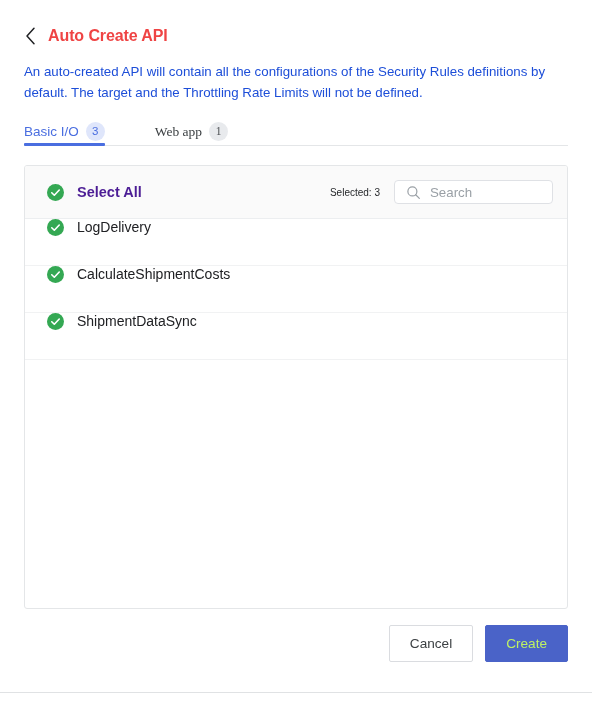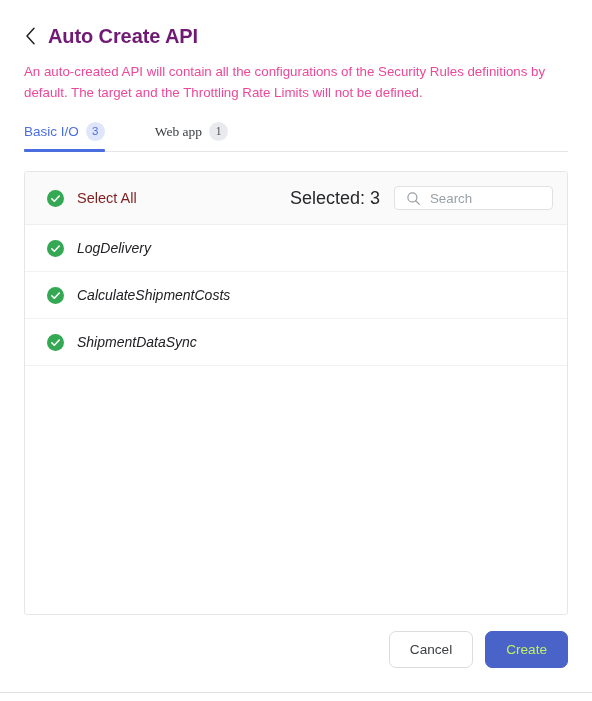--- a/index.html
+++ b/index.html
@@ -33,53 +33,53 @@
     height: 20px;
     flex: 0 0 auto;
     display: flex;
     align-items: center;
     justify-content: center;
     cursor: pointer;
     color: #202124;
   }
   .back-chevron svg { display: block; }
   .page-title {
-    font-size: 20px;
+    font-size: 16px;
     font-weight: bold;
     letter-spacing: -0.1px;
-    color: #701a75;
+    color: #ef4444;
     line-height: 1.2;
     white-space: nowrap;
   }
   .page-desc {
     margin-top: 11px;
     font-size: 13.3px;
     line-height: 21px;
-    color: #ec4899;
+    color: #1d4ed8;
     max-width: 548px;
   }
 
   
   .tabs-wrap {
     margin-top: 19px;
     padding: 0 24px;
     position: relative;
   }
   .tabs {
     display: flex;
     align-items: flex-end;
     gap: 0;
     position: relative;
     border-bottom: 1px solid #e4e6e8;
   }
   .tab {
     display: flex;
     align-items: center;
     gap: 7px;
-    padding: 0 0 10px 0;
+    padding: 0 0 4px 0;
     margin-right: 50px;
     font-size: 13.5px;
     color: #3c4043;
     cursor: pointer;
     position: relative;
     background: none;
     border: none;
     font-family: inherit;
     text-align: center;
   }
@@ -134,31 +134,31 @@
     flex: 0 0 auto;
   }
   .select-all {
     display: flex;
     align-items: center;
     gap: 13px;
     cursor: pointer;
   }
   .select-all-label {
     font-size: 14.5px;
-    font-weight: normal;
-    color: #7f1d1d;
+    font-weight: bold;
+    color: #4c1d95;
   }
   .header-right {
     margin-left: auto;
     display: flex;
     align-items: center;
     gap: 14px;
   }
   .selected-count {
-    font-size: 18px;
+    font-size: 10px;
     color: #26282b;
     white-space: nowrap;
   }
   .search-box {
     width: 159px;
     height: 24px;
     border: 1px solid #dfe1e5;
     border-radius: 4px;
     background: #fff;
     display: flex;
@@ -176,27 +176,25 @@
     color: #202124;
     width: 100%;
     padding: 0;
   }
   .search-input::placeholder { color: #9aa0a6; }
 
   
   .list { flex: 1 1 auto; }
   .list-item {
     display: flex;
-    align-items: center;
     gap: 13px;
     height: 47px;
     padding: 0 22px;
     border-bottom: 1px solid #f1f2f3;
     cursor: pointer;
-    font-style: italic;
   }
   .list-item-label {
     font-size: 14px;
     color: #202124;
   }
   .list-empty { flex: 1 1 auto; }
 
   
   .check-icon {
     width: 17px;
@@ -208,21 +206,21 @@
   
   .footer {
     margin: 16px 24px 0 24px;
     display: flex;
     justify-content: flex-end;
     align-items: center;
     gap: 12px;
   }
   .btn {
     height: 37px;
-    border-radius: 7px;
+    border-radius: 2px;
     font-family: inherit;
     font-size: 13.6px;
     cursor: pointer;
     padding: 0 20px;
     line-height: 1;
   }
   .btn-secondary {
     background: #ffffff;
     border: 1px solid #dadce0;
     color: #3c4043;

